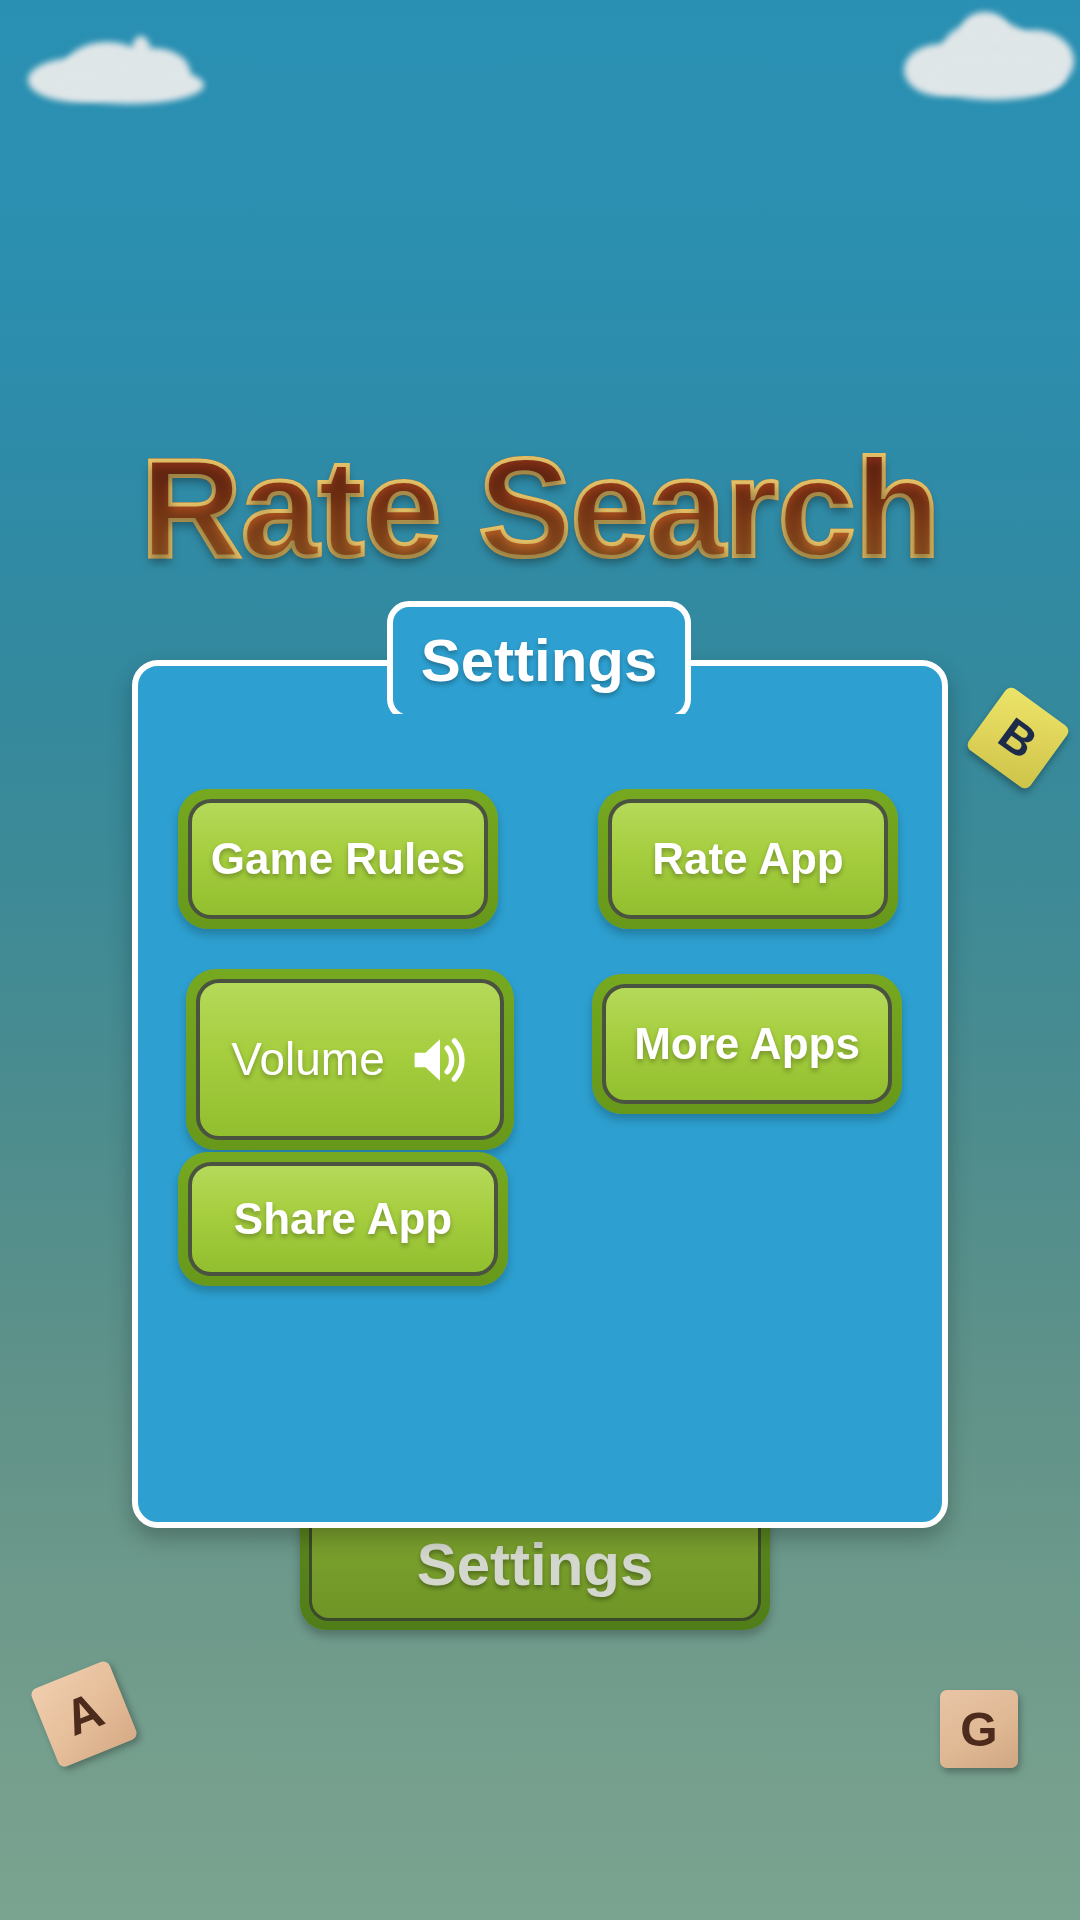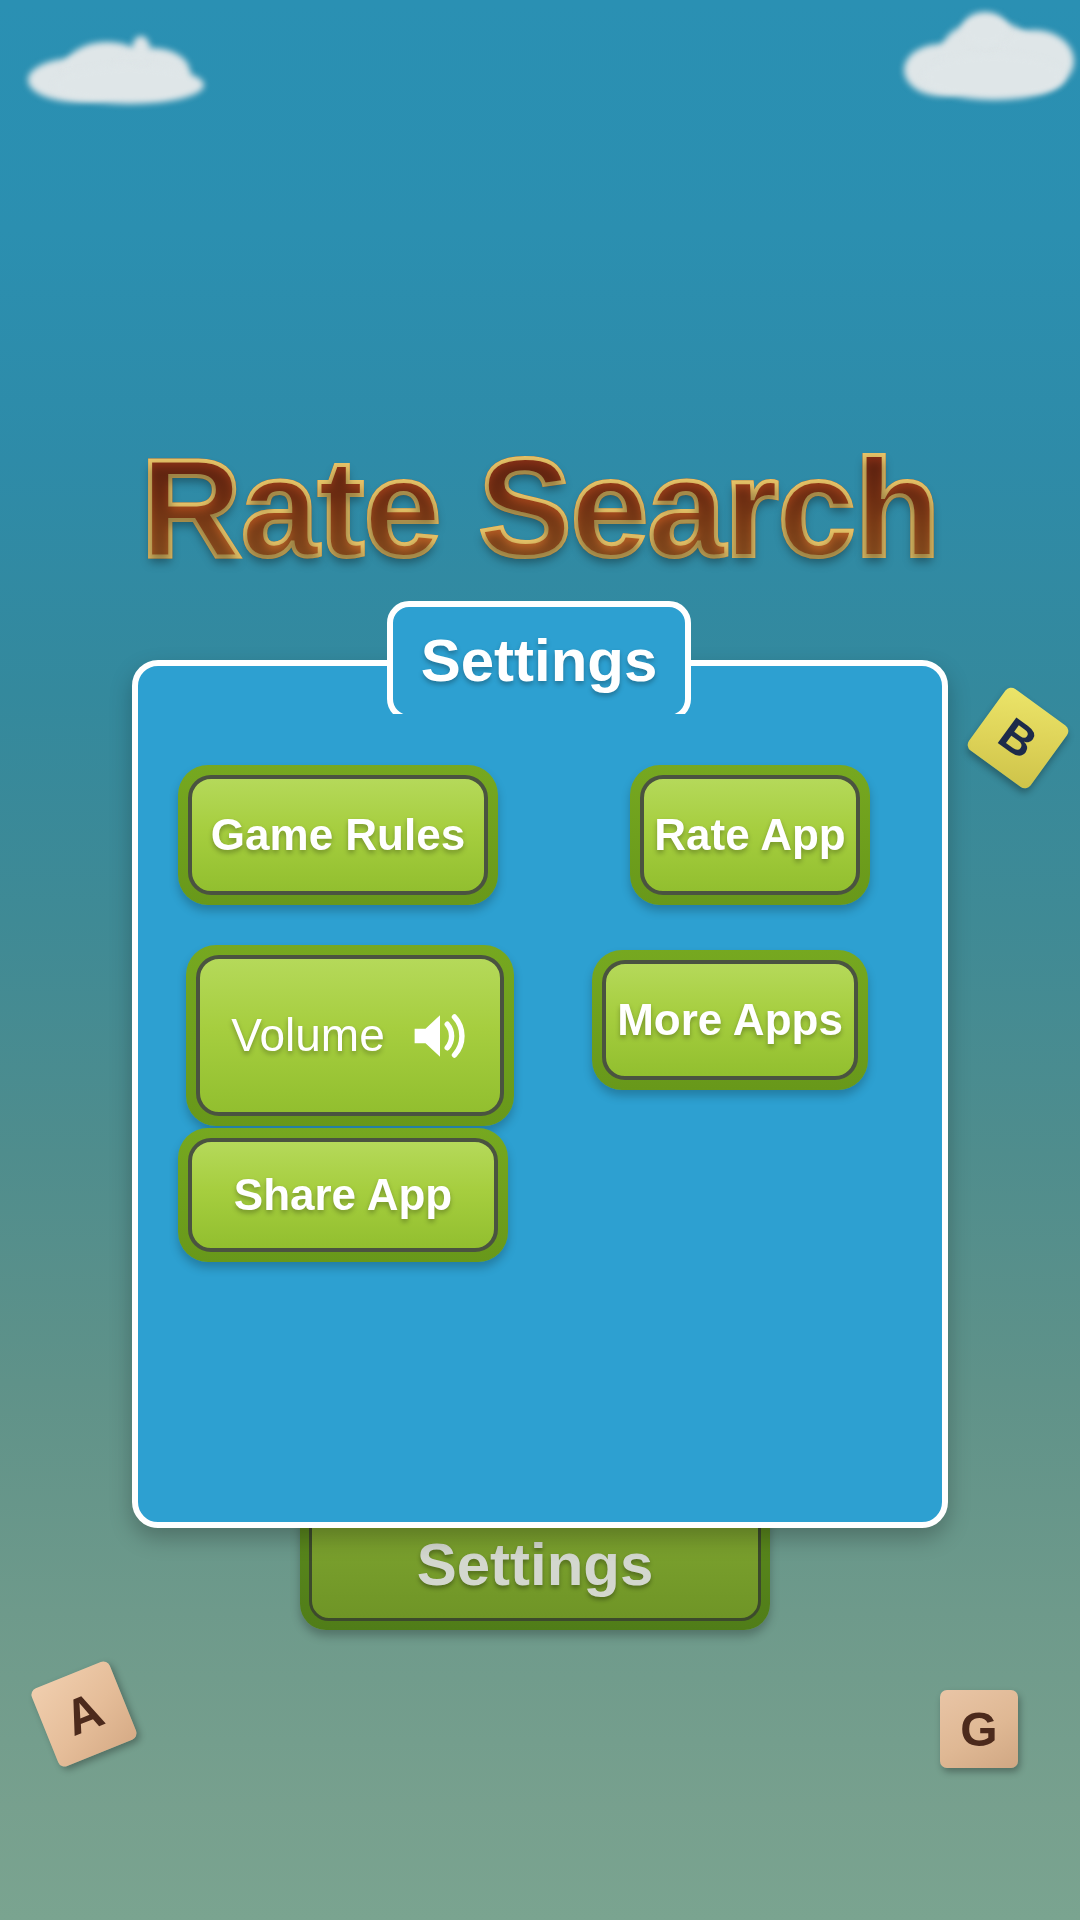--- a/index.html
+++ b/index.html
@@ -159,42 +159,43 @@
   }
 
   
   .gbtn {
     position:absolute;
     border-radius:30px;
     padding:10px;
     background:linear-gradient(180deg,#76a820 0%,#68981a 100%);
     box-shadow:0 6px 10px rgba(0,0,0,0.22);
     cursor:pointer;
+    margin-top:24px;
   }
   .gbtn .inner {
     width:100%; height:100%;
     border-radius:23px;
     border:4px solid #4a5340;
     background:linear-gradient(180deg,#b5d95a 0%,#a6ce3f 45%,#92bf2f 100%);
     display:flex; align-items:center; justify-content:center;
     gap:26px;
   }
   .gbtn .label {
     font-size:44px; font-weight:bold; color:#ffffff;
     text-shadow:0 3px 5px rgba(0,0,0,0.28);
     text-align:center;
     line-height:1.06;
     white-space:pre-line;
   }
 
   
   #btn-game-rules   { left:178px; top:765px;  width:320px; height:140px; }
-  #btn-rate-app     { left:630px; top:765px;  width:240px; height:140px; }
+  #btn-rate-app     { left:598px; top:765px;  width:300px; height:140px; }
   #btn-volume       { left:186px; top:945px;  width:328px; height:181px; }
-  #btn-more-apps    { left:592px; top:950px;  width:276px; height:140px; }
+  #btn-more-apps    { left:592px; top:950px;  width:310px; height:140px; }
   #btn-share-app    { left:178px; top:1128px; width:330px; height:134px; }
   #btn-change-ad    { left:594px; top:1120px; width:314px; height:148px; }
   #btn-exit         { left:408px; top:1310px; width:252px; height:130px; }
 
   #btn-volume .label { font-weight:normal; font-size:46px; }
   #btn-change-ad .label { font-size:42px; }
   #btn-exit .label { font-weight:normal; font-size:46px; }
 
   
   .speaker-icon { width:58px; height:52px; display:block; flex:0 0 auto; }

